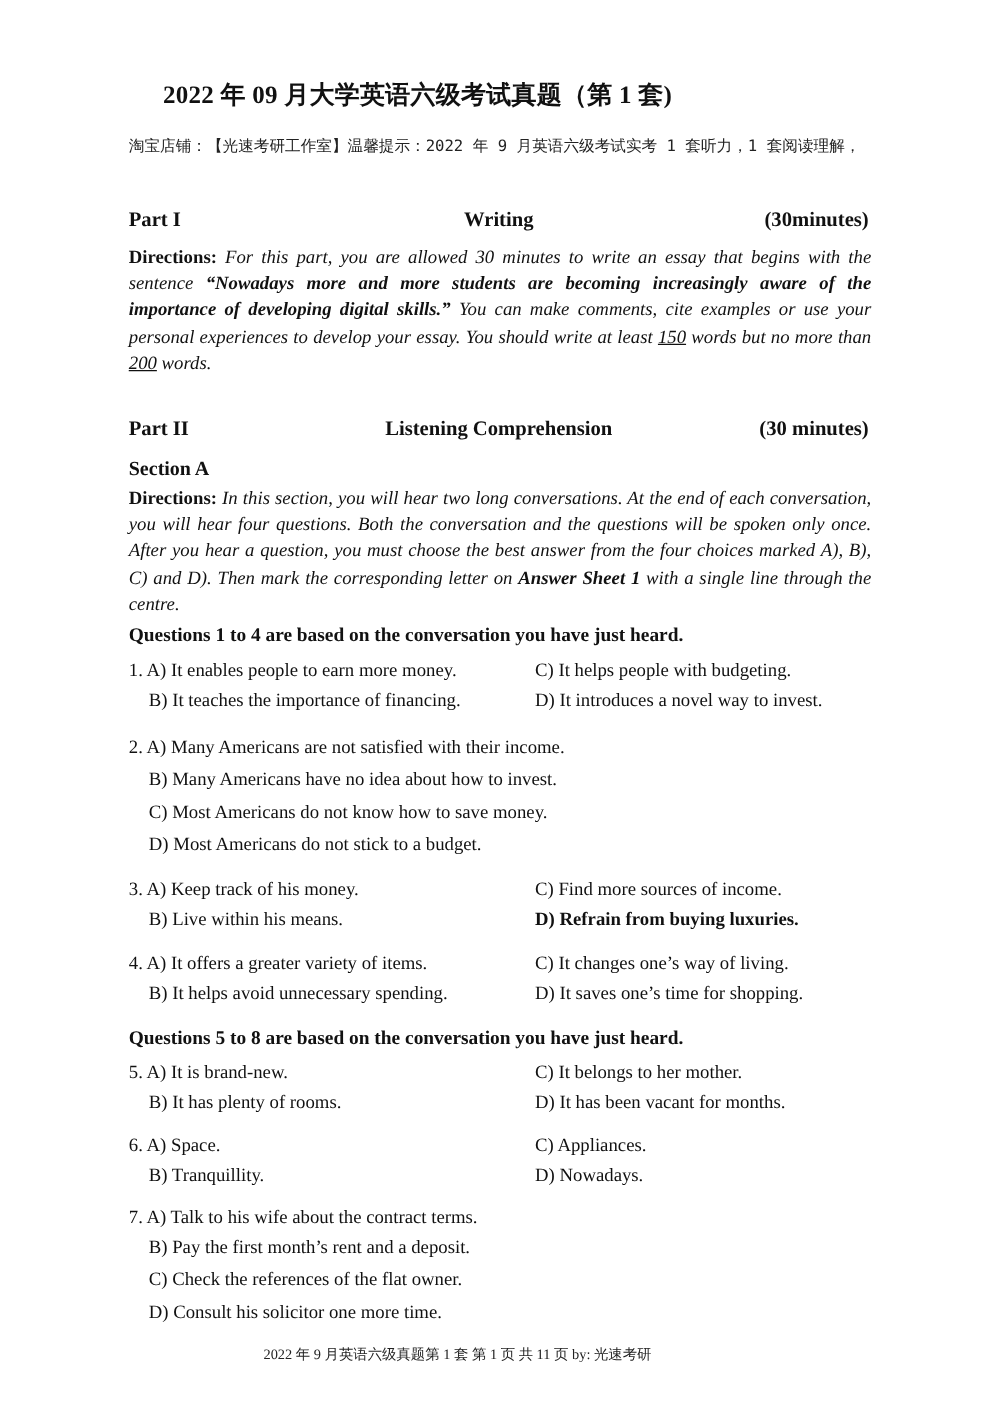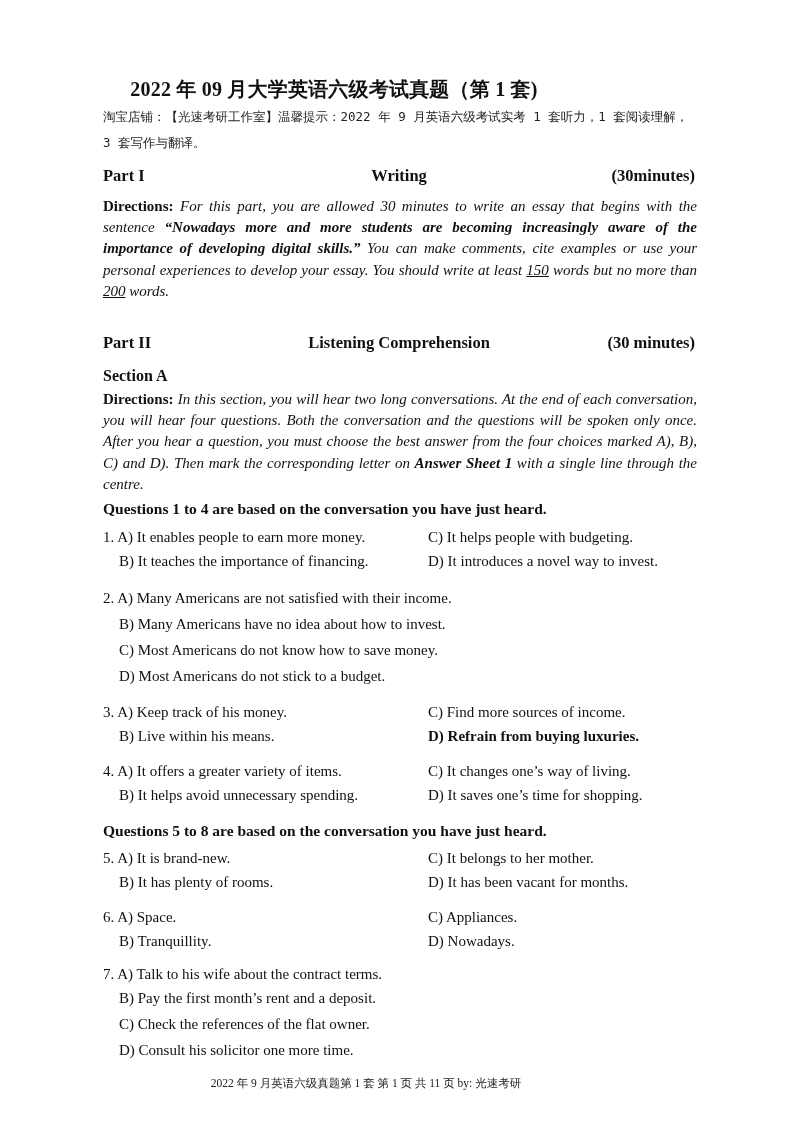--- a/index.html
+++ b/index.html
@@ -4,21 +4,21 @@
 <style>
   html, body { margin: 0; padding: 0; background: #ffffff; }
   body {
     width: 800px; height: 1132px; overflow: hidden; position: relative;
     font-family: "Liberation Serif", "DejaVu Serif", serif;
     color: #111;
   }
   .page { position: absolute; left: 0; top: 0; width: 800px; height: 1132px; }
   .title {
     position: absolute; left: 0; top: 62px; width: 668px; text-align: center;
-    font-weight: bold; font-size: 20px; letter-spacing: 0.2px; margin-top: 14px;
+    font-weight: bold; font-size: 20px; letter-spacing: 0.2px;
   }
   .shop {
     position: absolute; left: 103px; top: 104px; width: 600px;
     font-family: "DejaVu Sans Mono", "Liberation Mono", monospace;
     font-size: 12.5px; line-height: 26px; color: #222;
   }
   .part-row {
     position: absolute; left: 103px; width: 592px; height: 22px;
     font-weight: bold; font-size: 16.5px;
   }
@@ -49,21 +49,20 @@
 </style>
 </head>
 <body>
 
 <div class="page">
 
   <div class="title">2022 年 09 月大学英语六级考试真题（第 1 套)</div>
 
   <div class="shop">
     <div>淘宝店铺：【光速考研工作室】温馨提示：2022 年 9 月英语六级考试实考 1 套听力，1 套阅读理解，</div>
-    <div>3 套写作与翻译。</div>
   </div>
 
   <div class="part-row" style="top:166px;">
     <span class="mid">Writing</span>
     <span class="left">Part I</span>
     <span class="right">(30minutes)</span>
   </div>
 
   <div class="directions" style="top:196px;"><span class="lbl">Directions:</span><span class="it"> For this part, you are allowed 30 minutes to write an essay that begins with the sentence </span><span class="bi">“Nowadays more and more students are becoming increasingly aware of the importance of developing digital skills.”</span><span class="it"> You can make comments, cite examples or use your personal experiences to develop your essay. You should write at least </span><span class="it u">150</span><span class="it"> words but no more than </span><span class="it u">200</span><span class="it"> words.</span></div>
 

